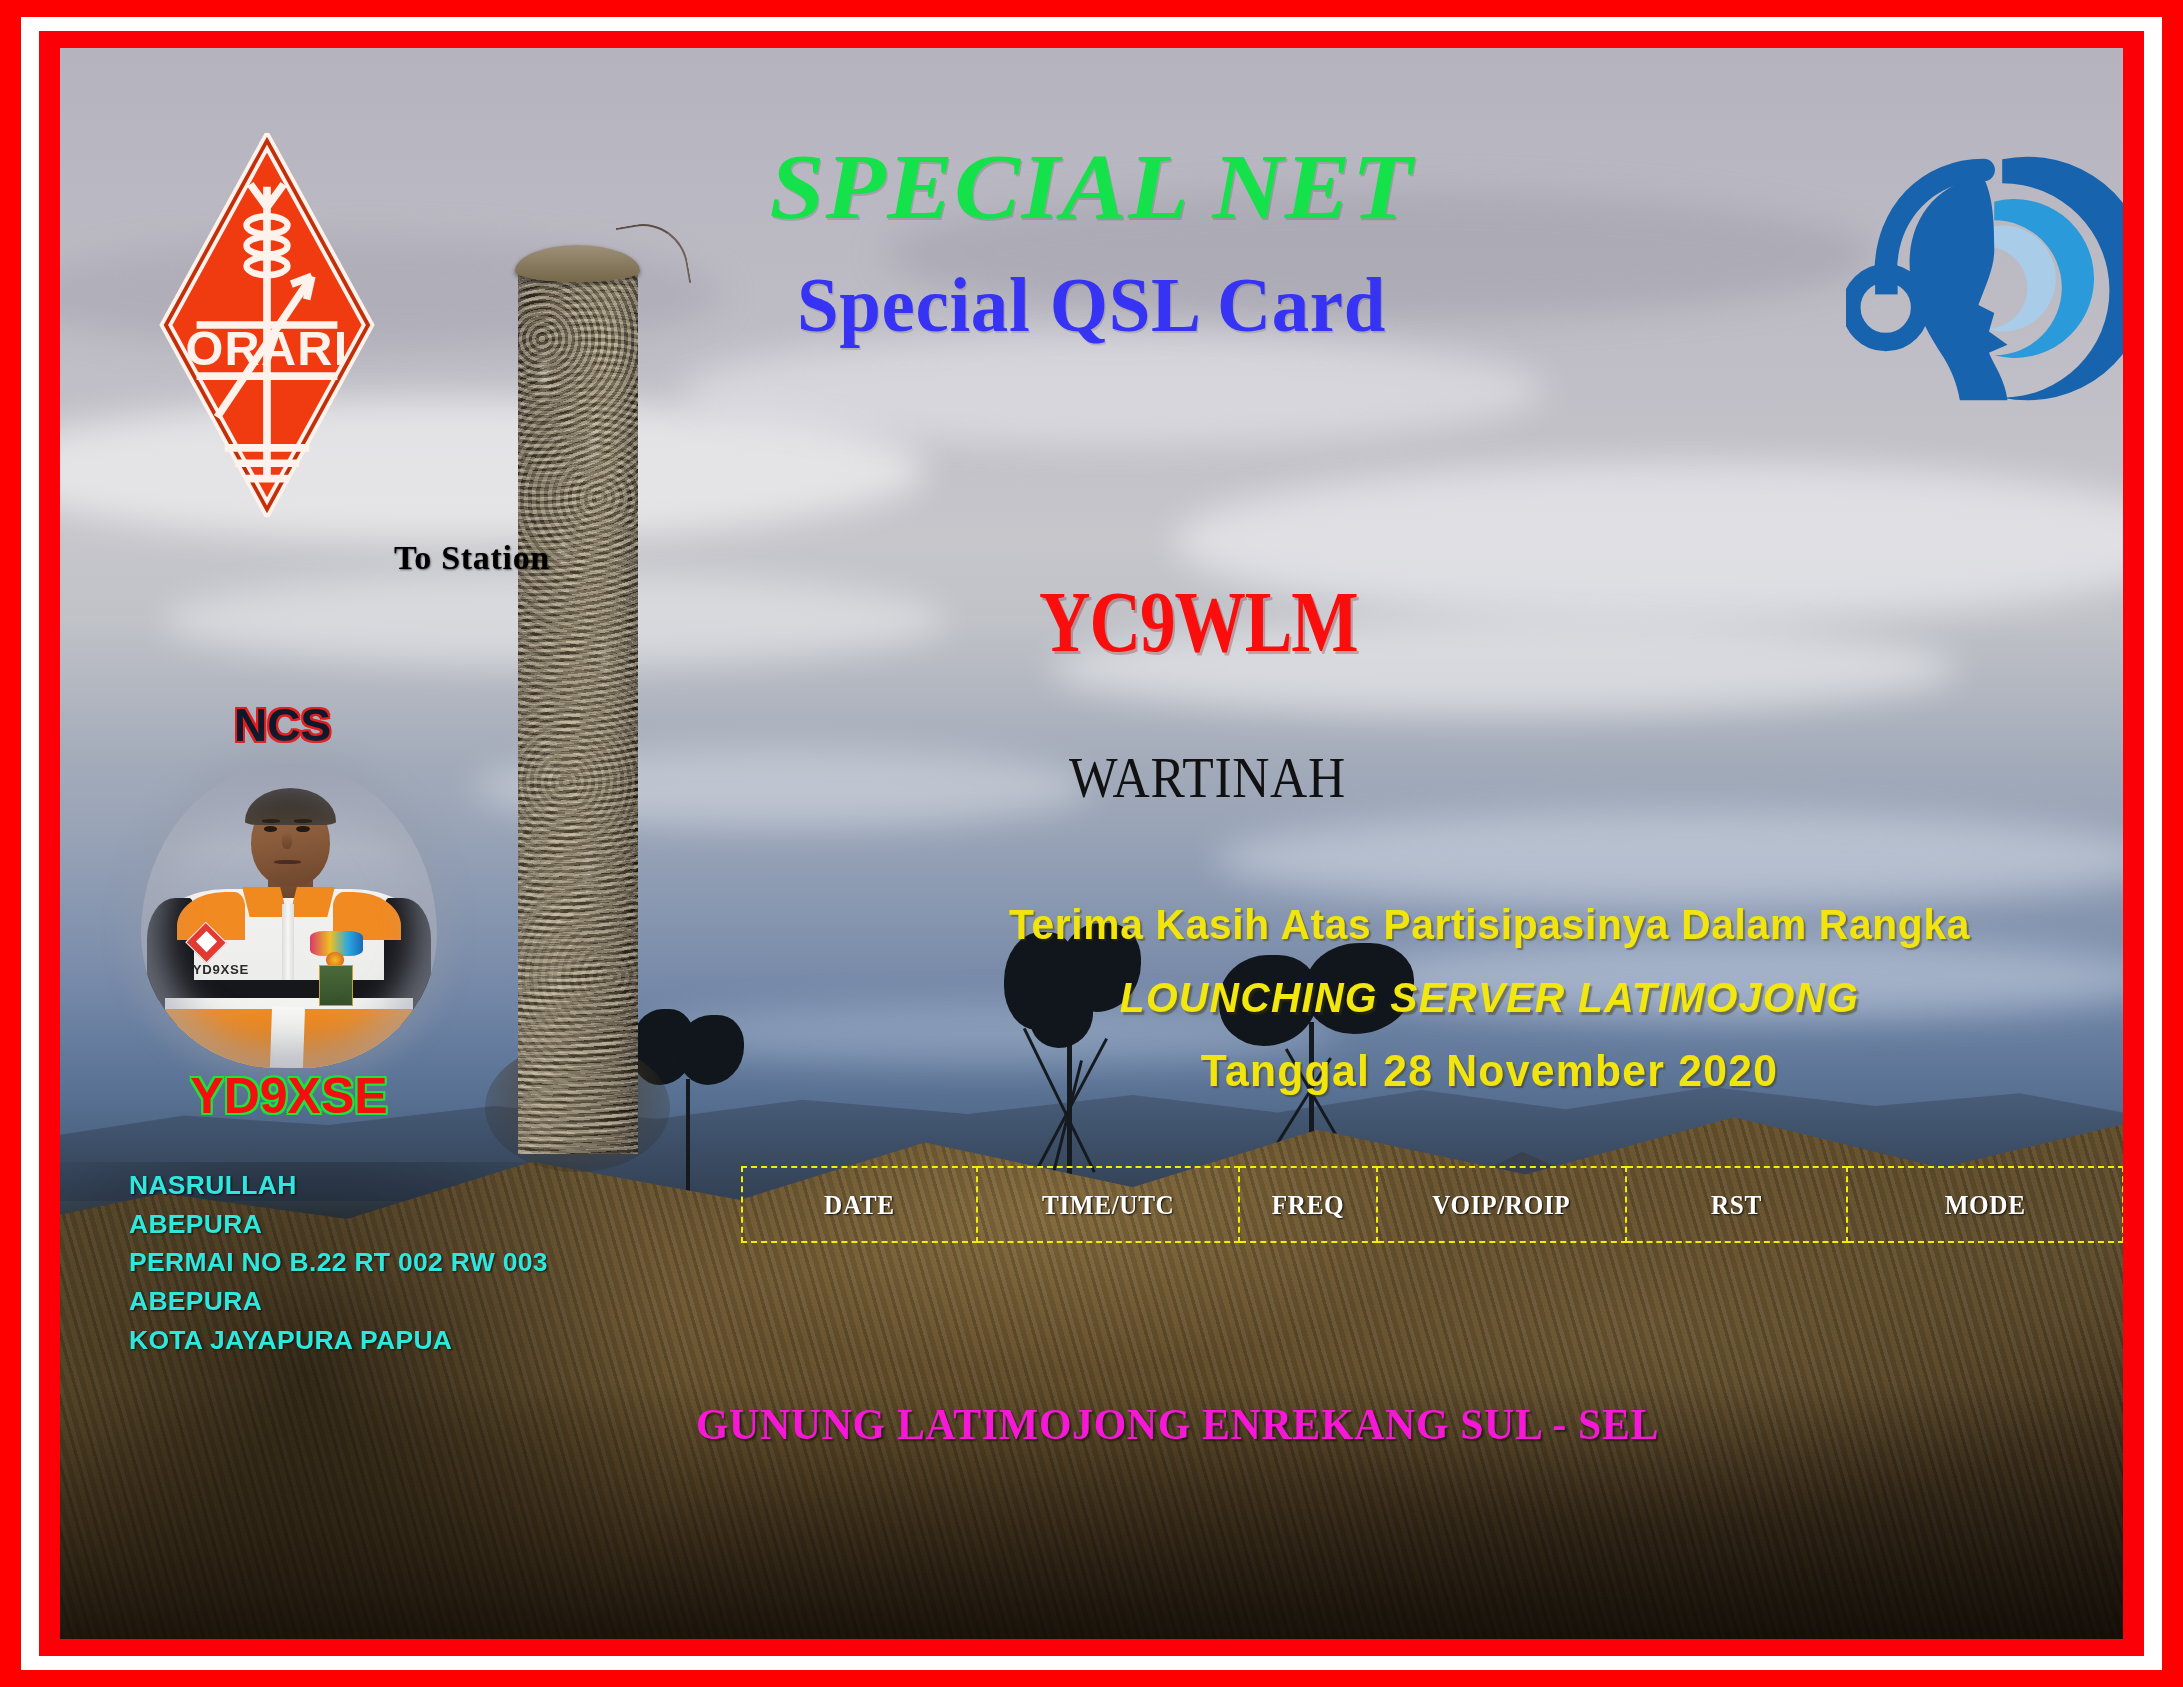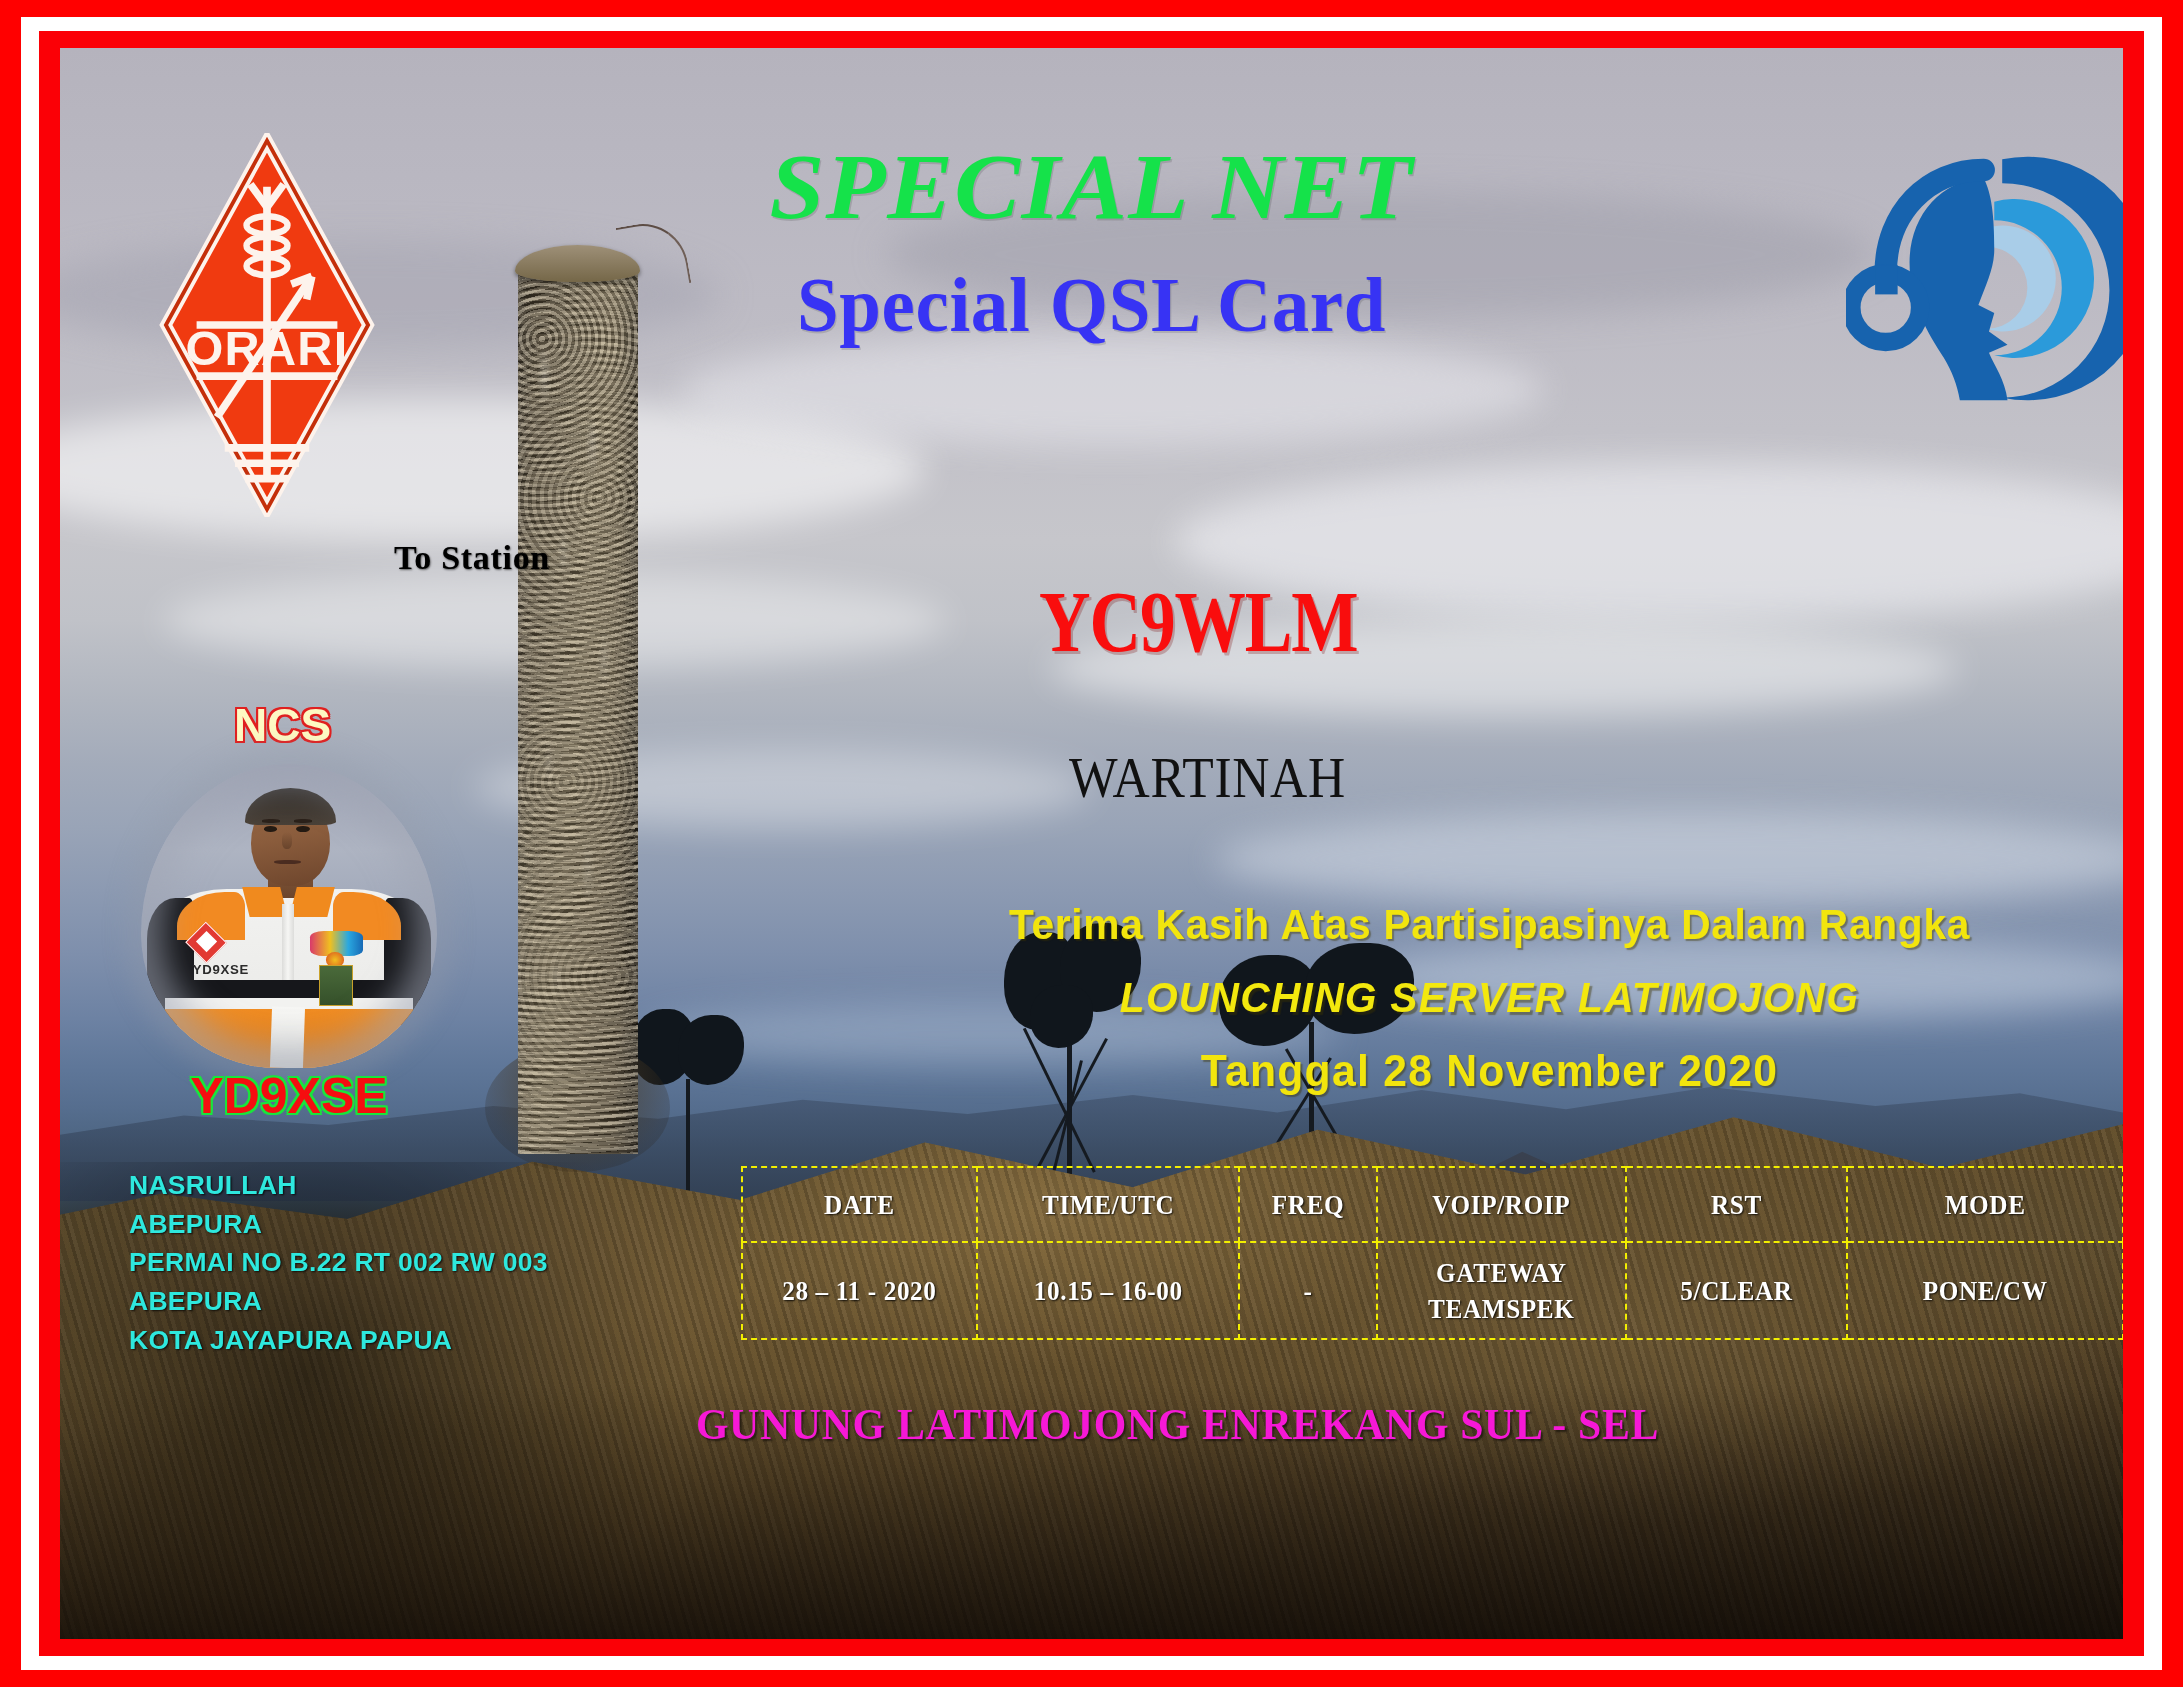--- a/index.html
+++ b/index.html
@@ -204,21 +204,21 @@
   .opname{
     left:1009px;top:698px;width:595px;text-align:left;
     font-family:"Liberation Serif",serif;font-weight:normal;
     font-size:56px;color:#111111;letter-spacing:0.7px;
     transform:scaleX(.92);transform-origin:left center;
   }
 
   .ncs-label{
     left:140px;top:650px;width:165px;text-align:center;
     font-family:"Liberation Sans",sans-serif;font-weight:bold;font-size:46px;
-    color:#fef9c3;
+    color:#0f172a;
     text-shadow:-2px 0 #e02020,0 2px #e02020,2px 0 #e02020,0 -2px #e02020,
                  2px 2px #e02020,-2px -2px #e02020,2px -2px #e02020,-2px 2px #e02020;
   }
   .ycall-label{
     left:77px;top:1019px;width:304px;text-align:center;
     font-family:"Liberation Sans",sans-serif;font-weight:bold;font-size:50px;
     color:#f60d10;
     text-shadow:-2px 0 #19e53d,0 2px #19e53d,2px 0 #19e53d,0 -2px #19e53d,
                  2px 2px #19e53d,-2px -2px #19e53d,2px -2px #19e53d,-2px 2px #19e53d;
   }
@@ -533,31 +533,20 @@
         <table class="logtable">
           <tbody>
               <tr>
             <th style="width:17%">DATE</th>
             <th style="width:19%">TIME/UTC</th>
             <th style="width:10%">FREQ</th>
             <th style="width:18%">VOIP/ROIP</th>
             <th style="width:16%">RST</th>
             <th style="width:20%">MODE</th>
           </tr>
-          <tr>
-            <td>28 – 11 - 2020</td>
-            <td>10.15 – 16-00</td>
-            <td>-</td>
-            <td>
-              <span>GATEWAY</span><br>
-              <span>TEAMSPEK</span>
-            </td>
-            <td>5/CLEAR</td>
-            <td>PONE/CW</td>
-          </tr>
         </tbody>
           </table>
 
         <div class="ov location">GUNUNG LATIMOJONG ENREKANG SUL - SEL</div>
 
         <div class="ov address">
           <div>NASRULLAH</div>
           <div>ABEPURA</div>
           <div>PERMAI NO B.22 RT 002 RW 003</div>
           <div>ABEPURA</div>

